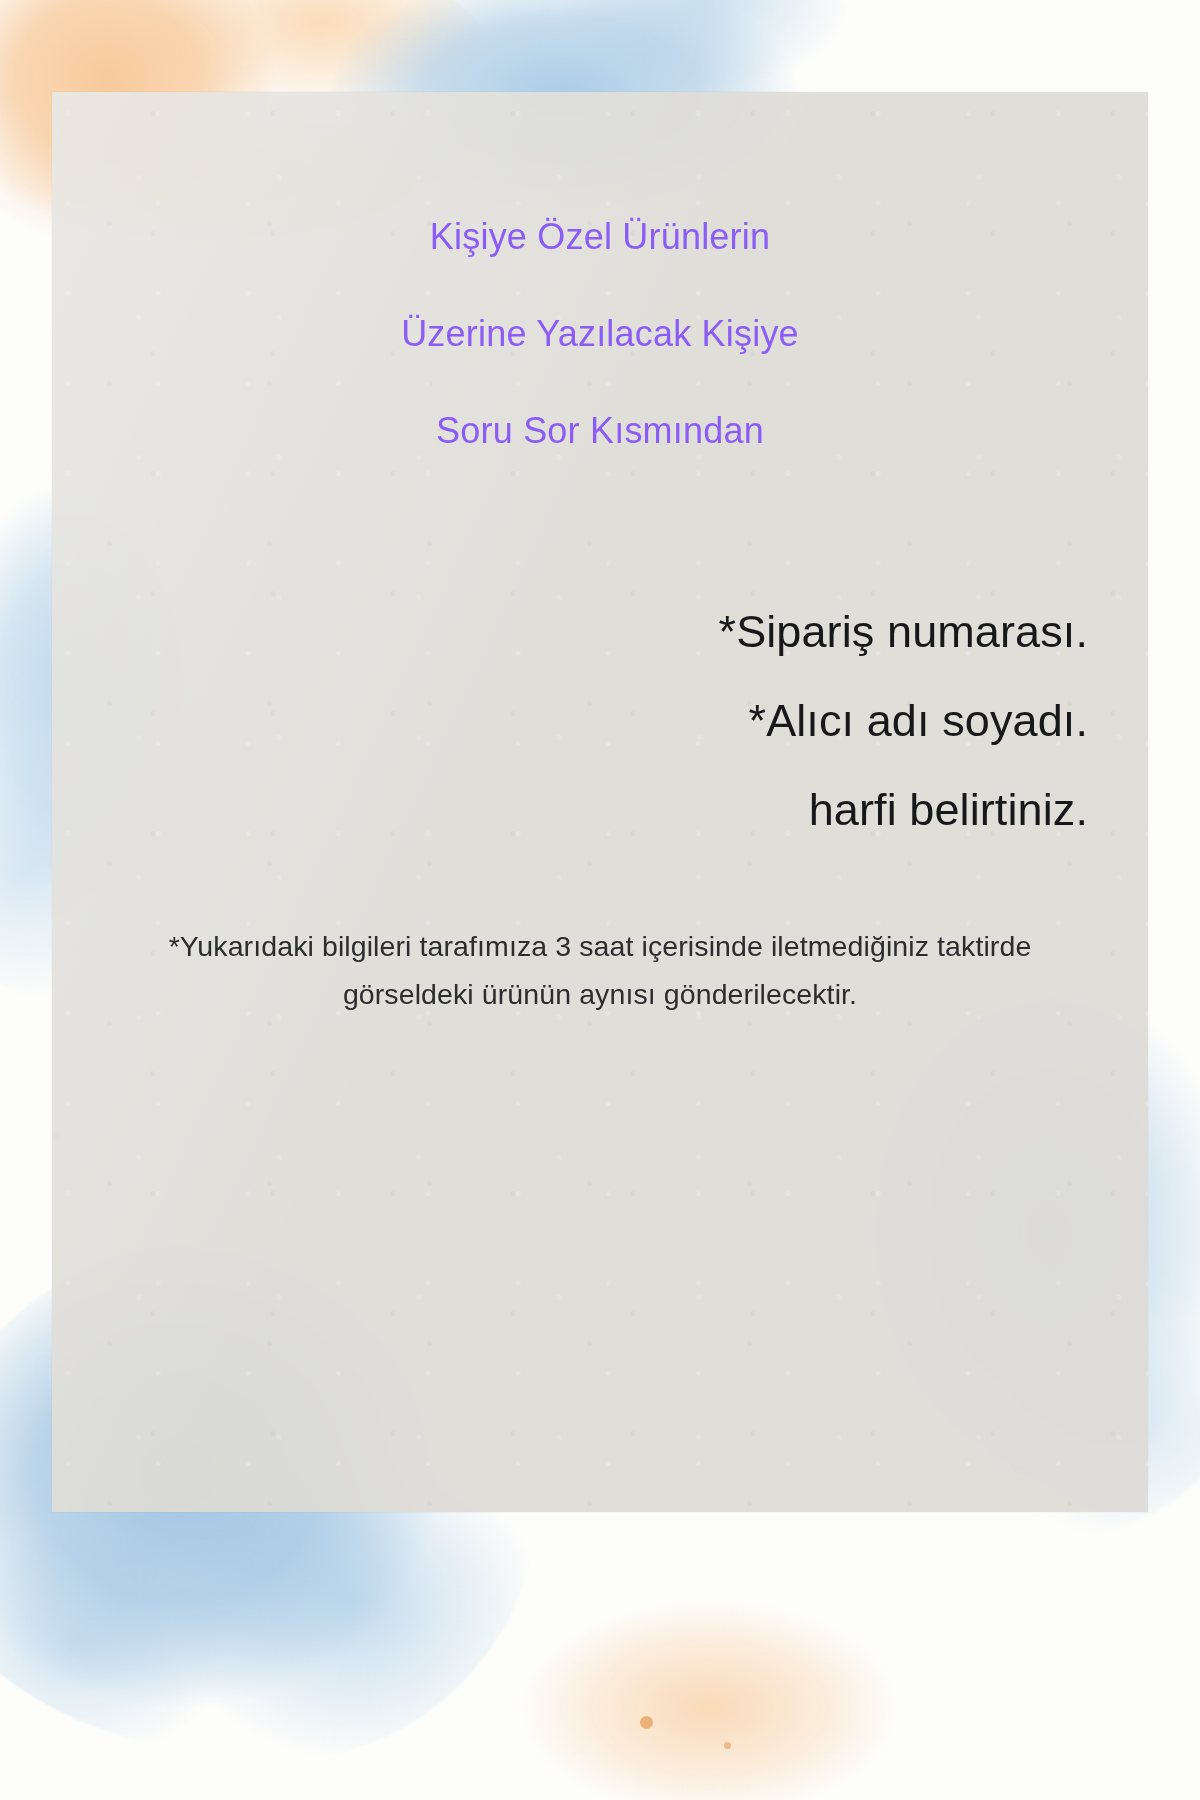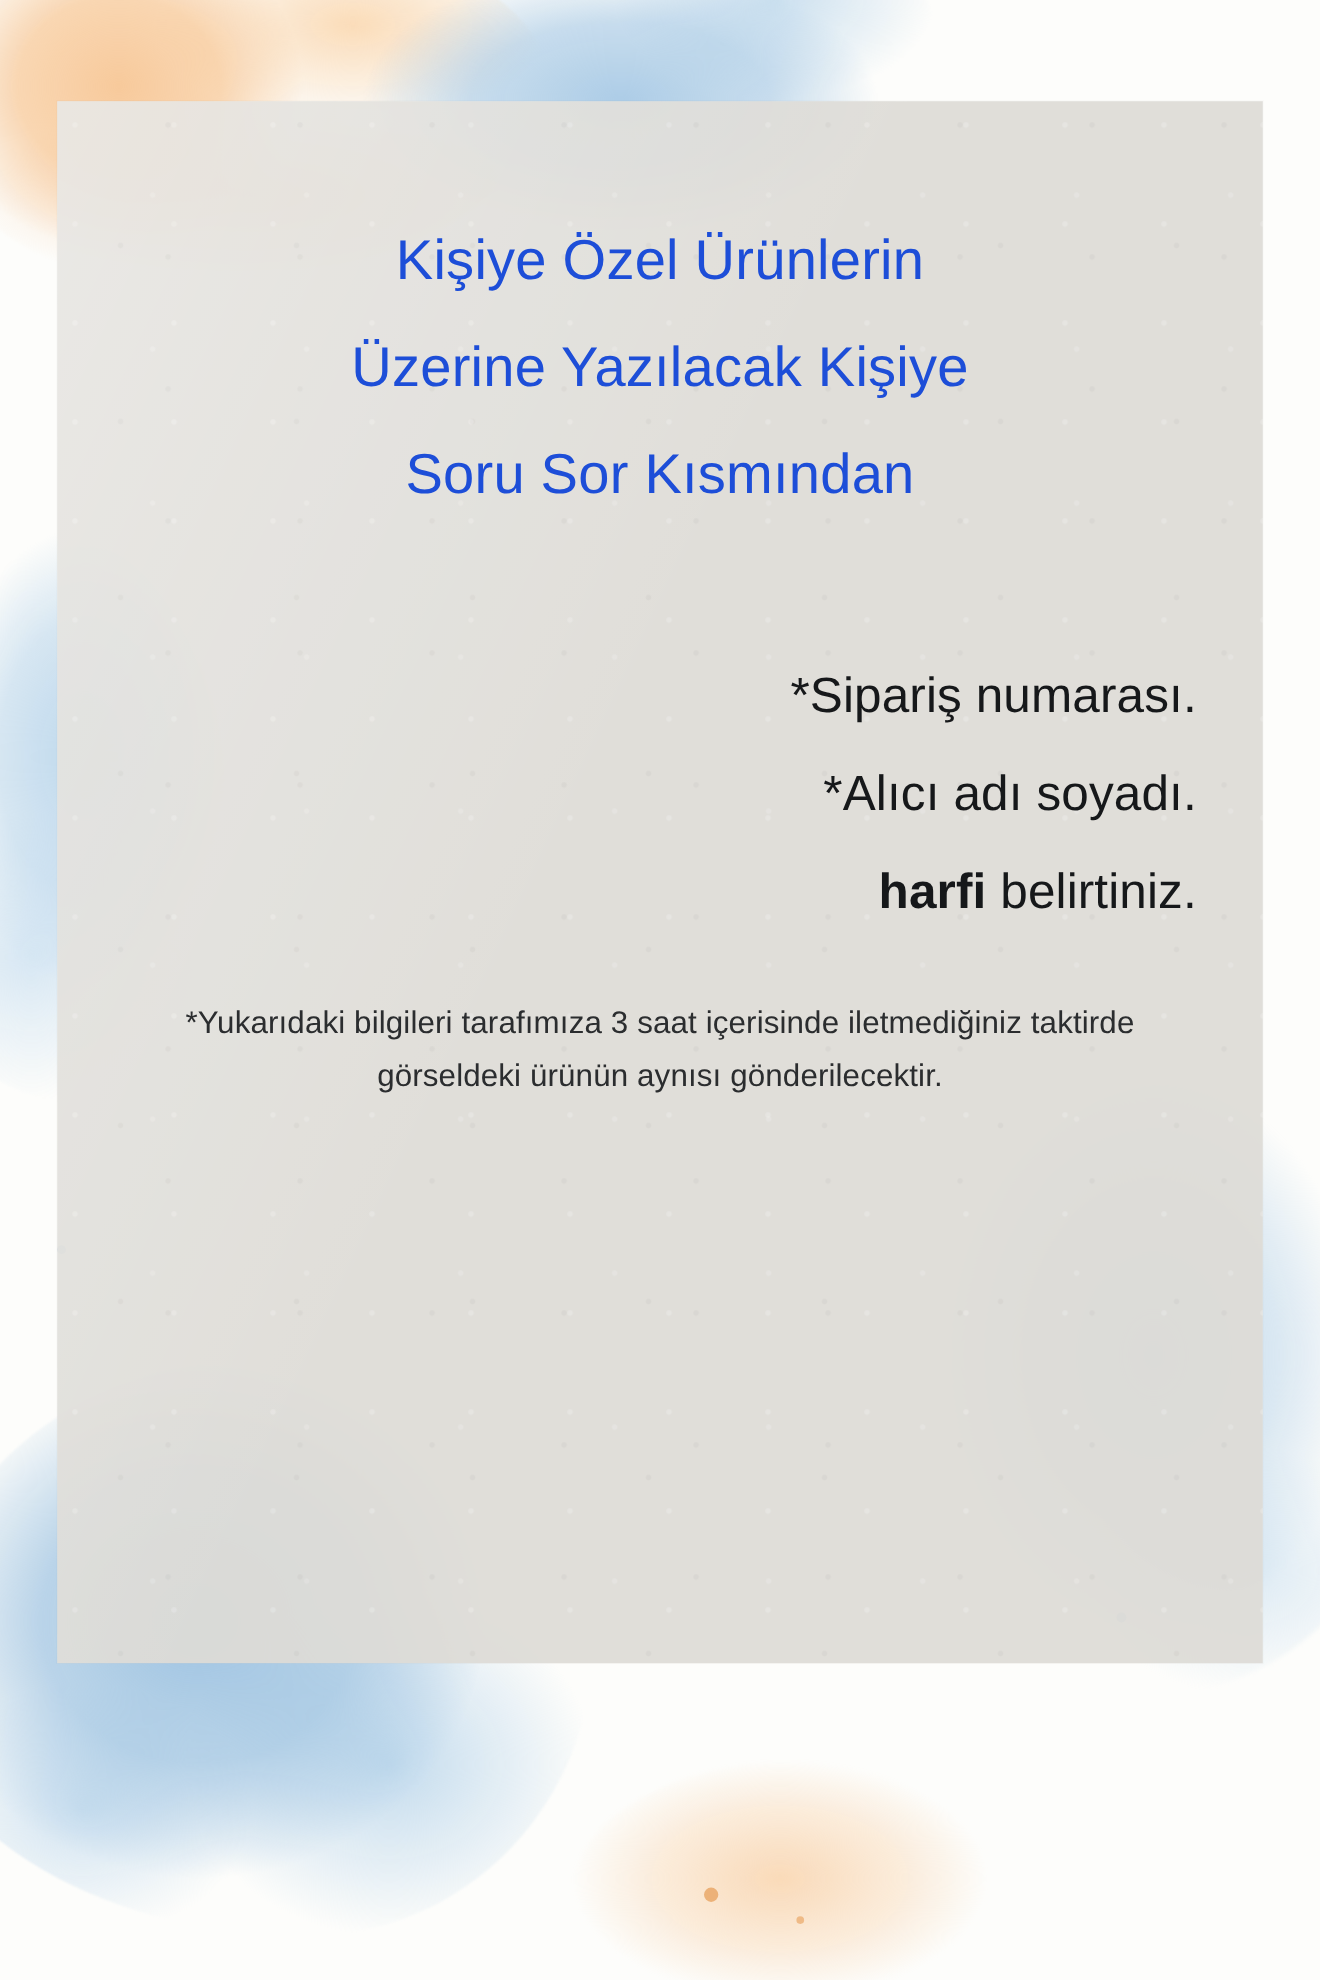--- a/index.html
+++ b/index.html
@@ -143,47 +143,47 @@
     padding: 0 60px;
   }
 
   .heading-block {
     margin-top: 96px;
     width: 100%;
     text-align: center;
   }
 
   .heading-line {
-    font-size: 51px;
+    font-size: 36px;
     line-height: 97px;
-    color: #1d4ed8;
+    color: #8b5cf6;
     letter-spacing: 0.2px;
     white-space: nowrap;
   }
 
   .detail-block {
     margin-top: 108px;
     width: 100%;
     text-align: right;
   }
 
   .detail-line {
     font-size: 45px;
     line-height: 89px;
     color: #16181a;
     letter-spacing: 0.1px;
     white-space: nowrap;
   }
 
   .detail-line b {
-    font-weight: 700;
+    font-weight: 400;
   }
 
   .footnote {
-    margin-top: 52px;
+    margin-top: 68px;
     width: 880px;
     text-align: center;
     font-size: 28.5px;
     line-height: 48px;
     color: #2b2d2f;
     letter-spacing: 0.1px;
   }
 </style>
 </head>
 <body>

